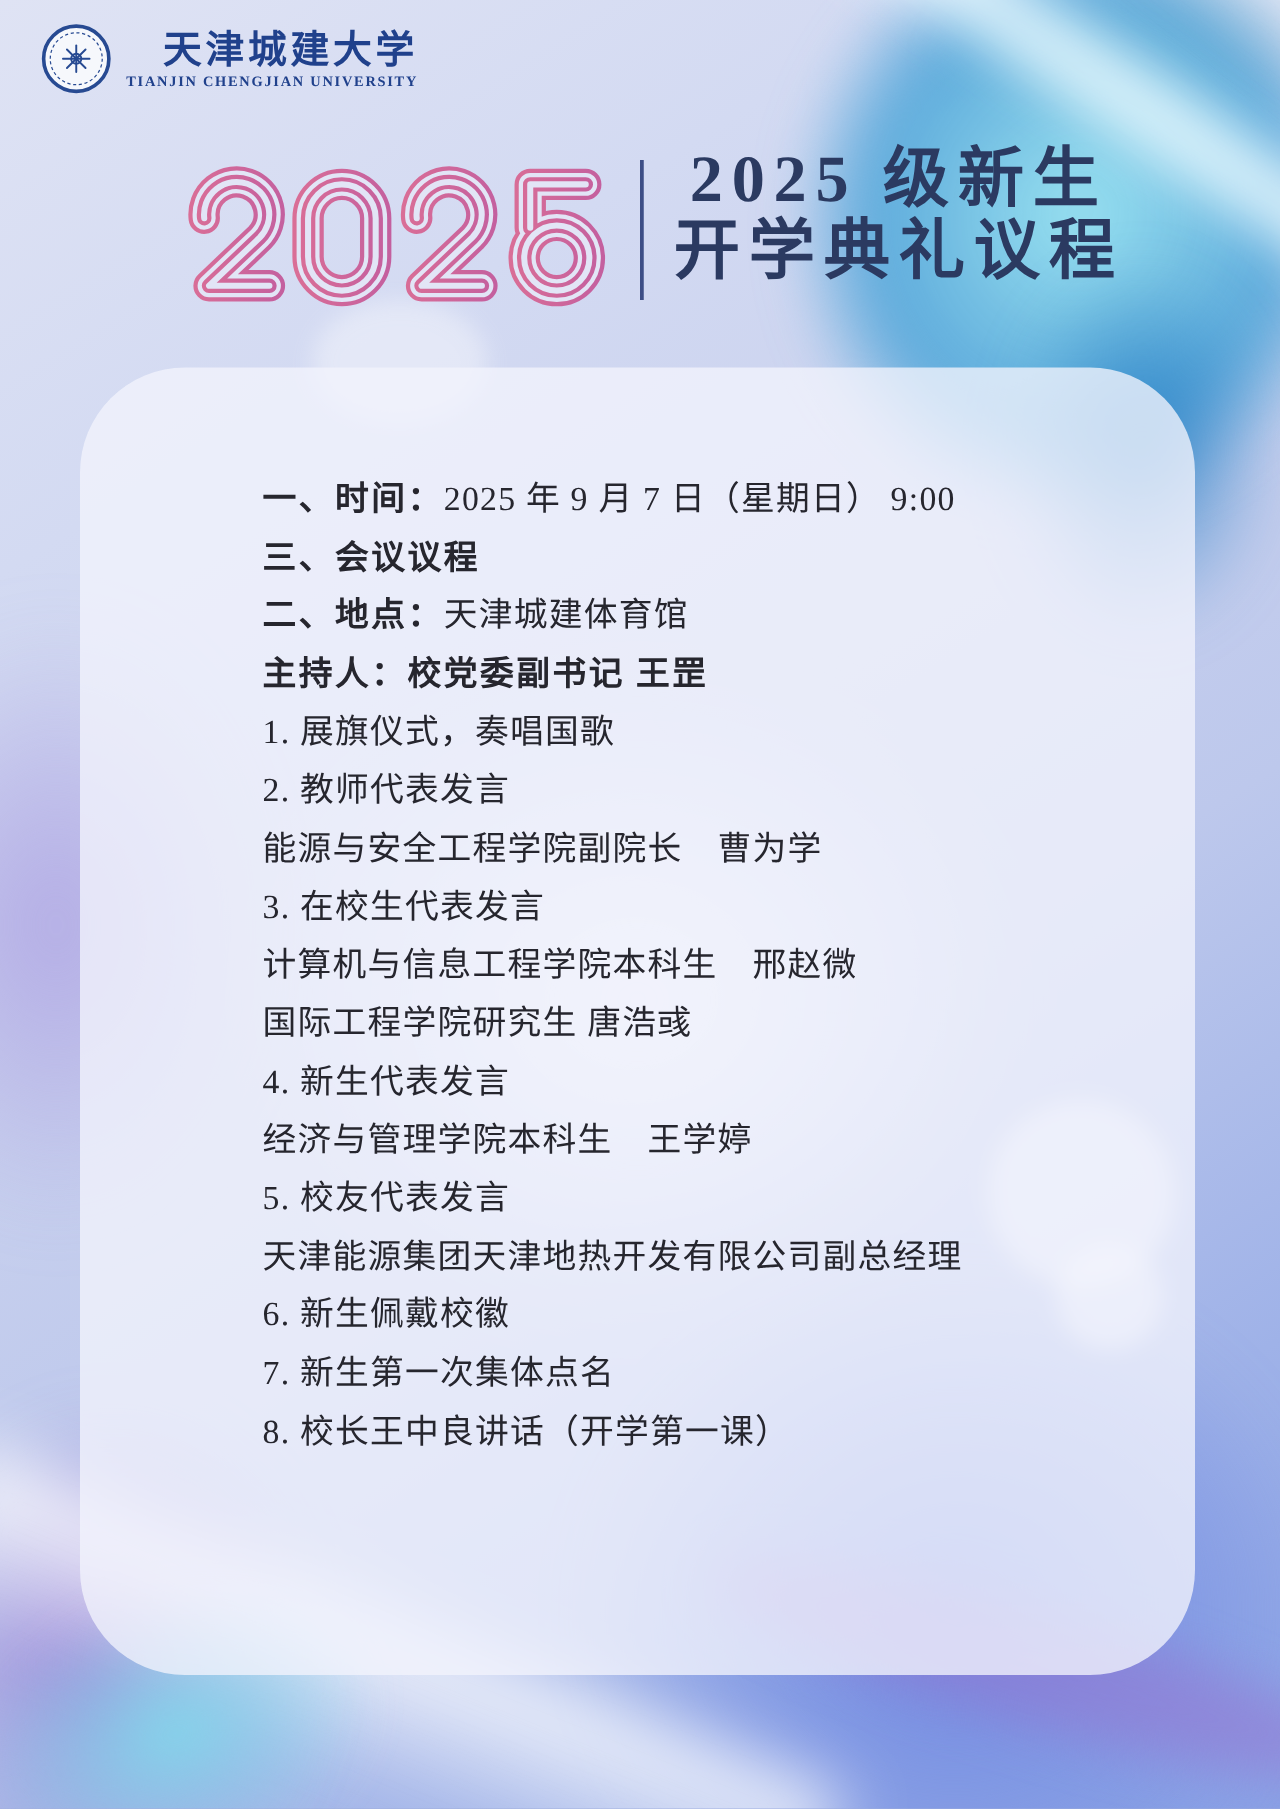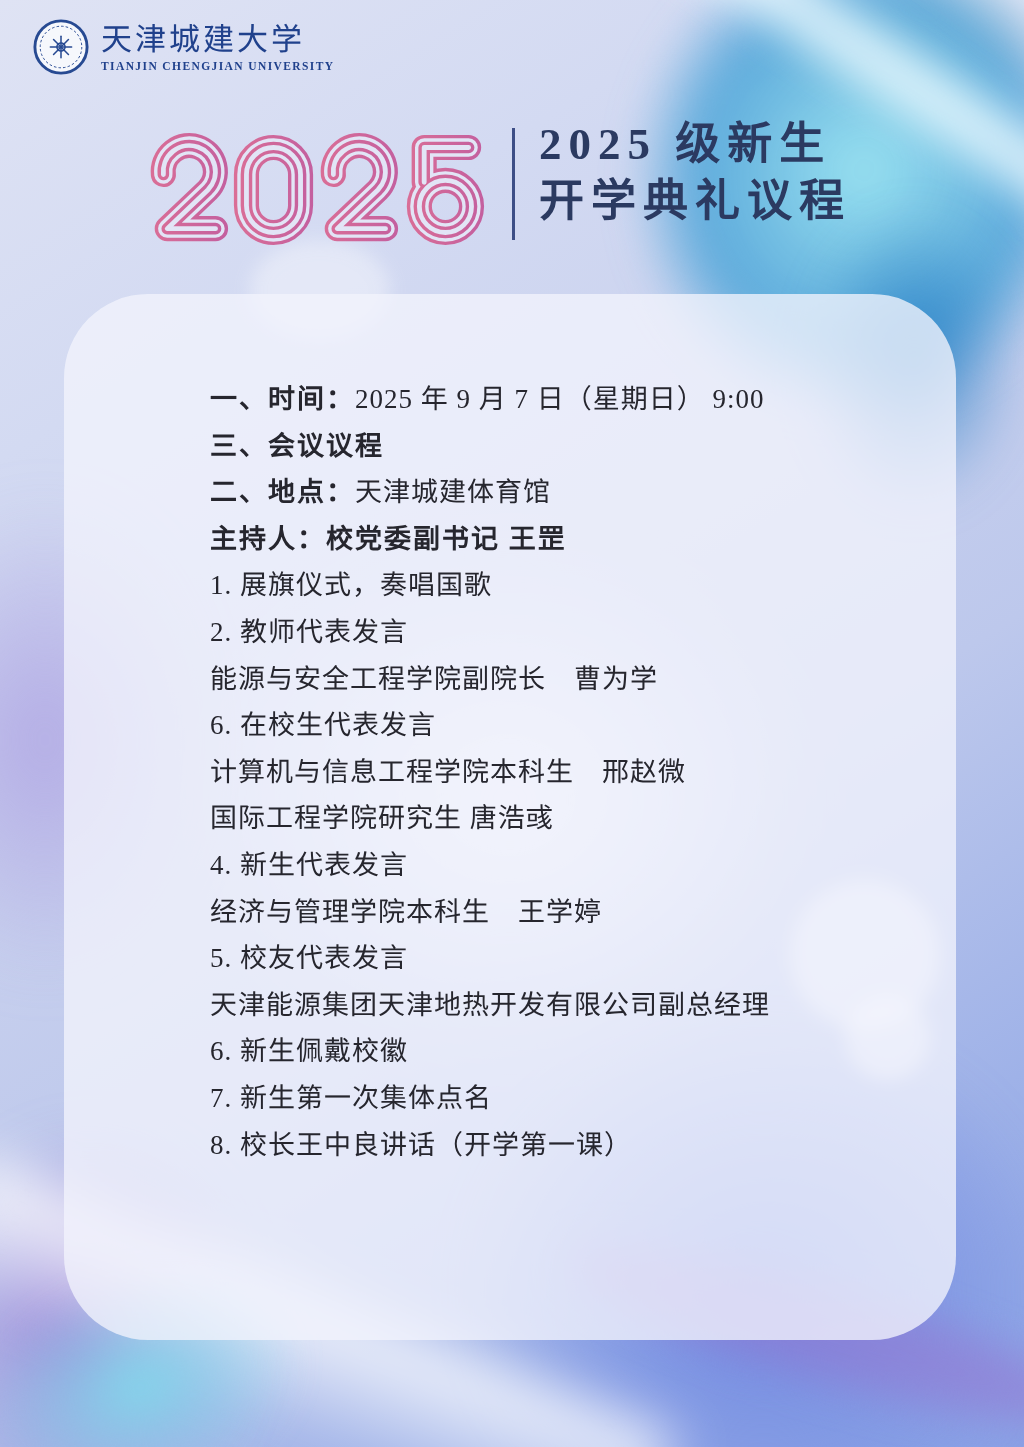--- a/index.html
+++ b/index.html
@@ -25,27 +25,27 @@
   .bk1{left:790px;top:880px;width:150px;height:150px;}
   .bk2{left:845px;top:995px;width:85px;height:85px;}
   .bk3{left:250px;top:240px;width:140px;height:100px;opacity:.7;}
 
   .card{position:absolute;left:64px;top:294px;width:892px;height:1046px;border-radius:84px;
         background:rgba(242,244,252,.78);}
 
   .logo{position:absolute;left:32px;top:18px;display:flex;align-items:center;gap:11px;}
   .seal{width:58px;height:58px;display:block;}
   .logo-text{display:flex;flex-direction:column;}
-  .logo-cn{font-size:31px;font-weight:400;color:#20418c;letter-spacing:3px;line-height:34px;}
+  .logo-cn{font-size:31px;font-weight:700;color:#20418c;letter-spacing:3px;line-height:34px;text-align:right;}
   .logo-en{font-size:11.5px;font-weight:700;color:#20418c;letter-spacing:1.4px;margin-top:3px;font-family:Liberation Serif, serif;}
 
   .hero{position:absolute;left:146px;top:116px;display:flex;align-items:flex-start;}
   .year-svg{width:340px;height:132px;overflow:visible;display:block;margin-top:8px;}
   .divider{width:3px;height:112px;background:#3d4e86;margin:12px 24px 0 26px;}
-  .titles{font-size:45px;font-weight:700;color:#2b3a61;letter-spacing:7px;line-height:57px;margin-top:0;}
+  .titles{font-size:53px;font-weight:700;color:#2b3a61;letter-spacing:7px;line-height:57px;margin-top:0;text-align:center;}
   .titles div{white-space:nowrap;}
 
   .agenda{position:absolute;left:210px;top:376px;width:660px;font-size:27px;color:#26262e;line-height:46.6px;letter-spacing:1px;}
   .agenda .line b{font-weight:700;letter-spacing:2px;}
 </style>
 </head>
 <body>
 
 <div class="poster">
 
@@ -130,21 +130,21 @@
   </div>
 
   <div class="agenda">
       <div class="line"><b>一、时间：</b><span>2025 年 9 月 7 日（星期日）  9:00</span></div>
       <div class="line"><b>三、会议议程</b></div>
       <div class="line"><b>二、地点：</b><span>天津城建体育馆</span></div>
       <div class="line"><b>主持人：校党委副书记  王罡</b></div>
       <div class="line"><span>1. 展旗仪式，奏唱国歌</span></div>
       <div class="line"><span>2. 教师代表发言</span></div>
       <div class="line"><span>能源与安全工程学院副院长　曹为学</span></div>
-      <div class="line"><span>6. 在校生代表发言</span></div>
+      <div class="line"><span>3. 在校生代表发言</span></div>
       <div class="line"><span>计算机与信息工程学院本科生　邢赵微</span></div>
       <div class="line"><span>国际工程学院研究生 唐浩彧</span></div>
       <div class="line"><span>4. 新生代表发言</span></div>
       <div class="line"><span>经济与管理学院本科生　王学婷</span></div>
       <div class="line"><span>5. 校友代表发言</span></div>
       <div class="line"><span>天津能源集团天津地热开发有限公司副总经理</span></div>
       <div class="line"><span>6. 新生佩戴校徽</span></div>
       <div class="line"><span>7. 新生第一次集体点名</span></div>
       <div class="line"><span>8. 校长王中良讲话（开学第一课）</span></div>
     </div>

